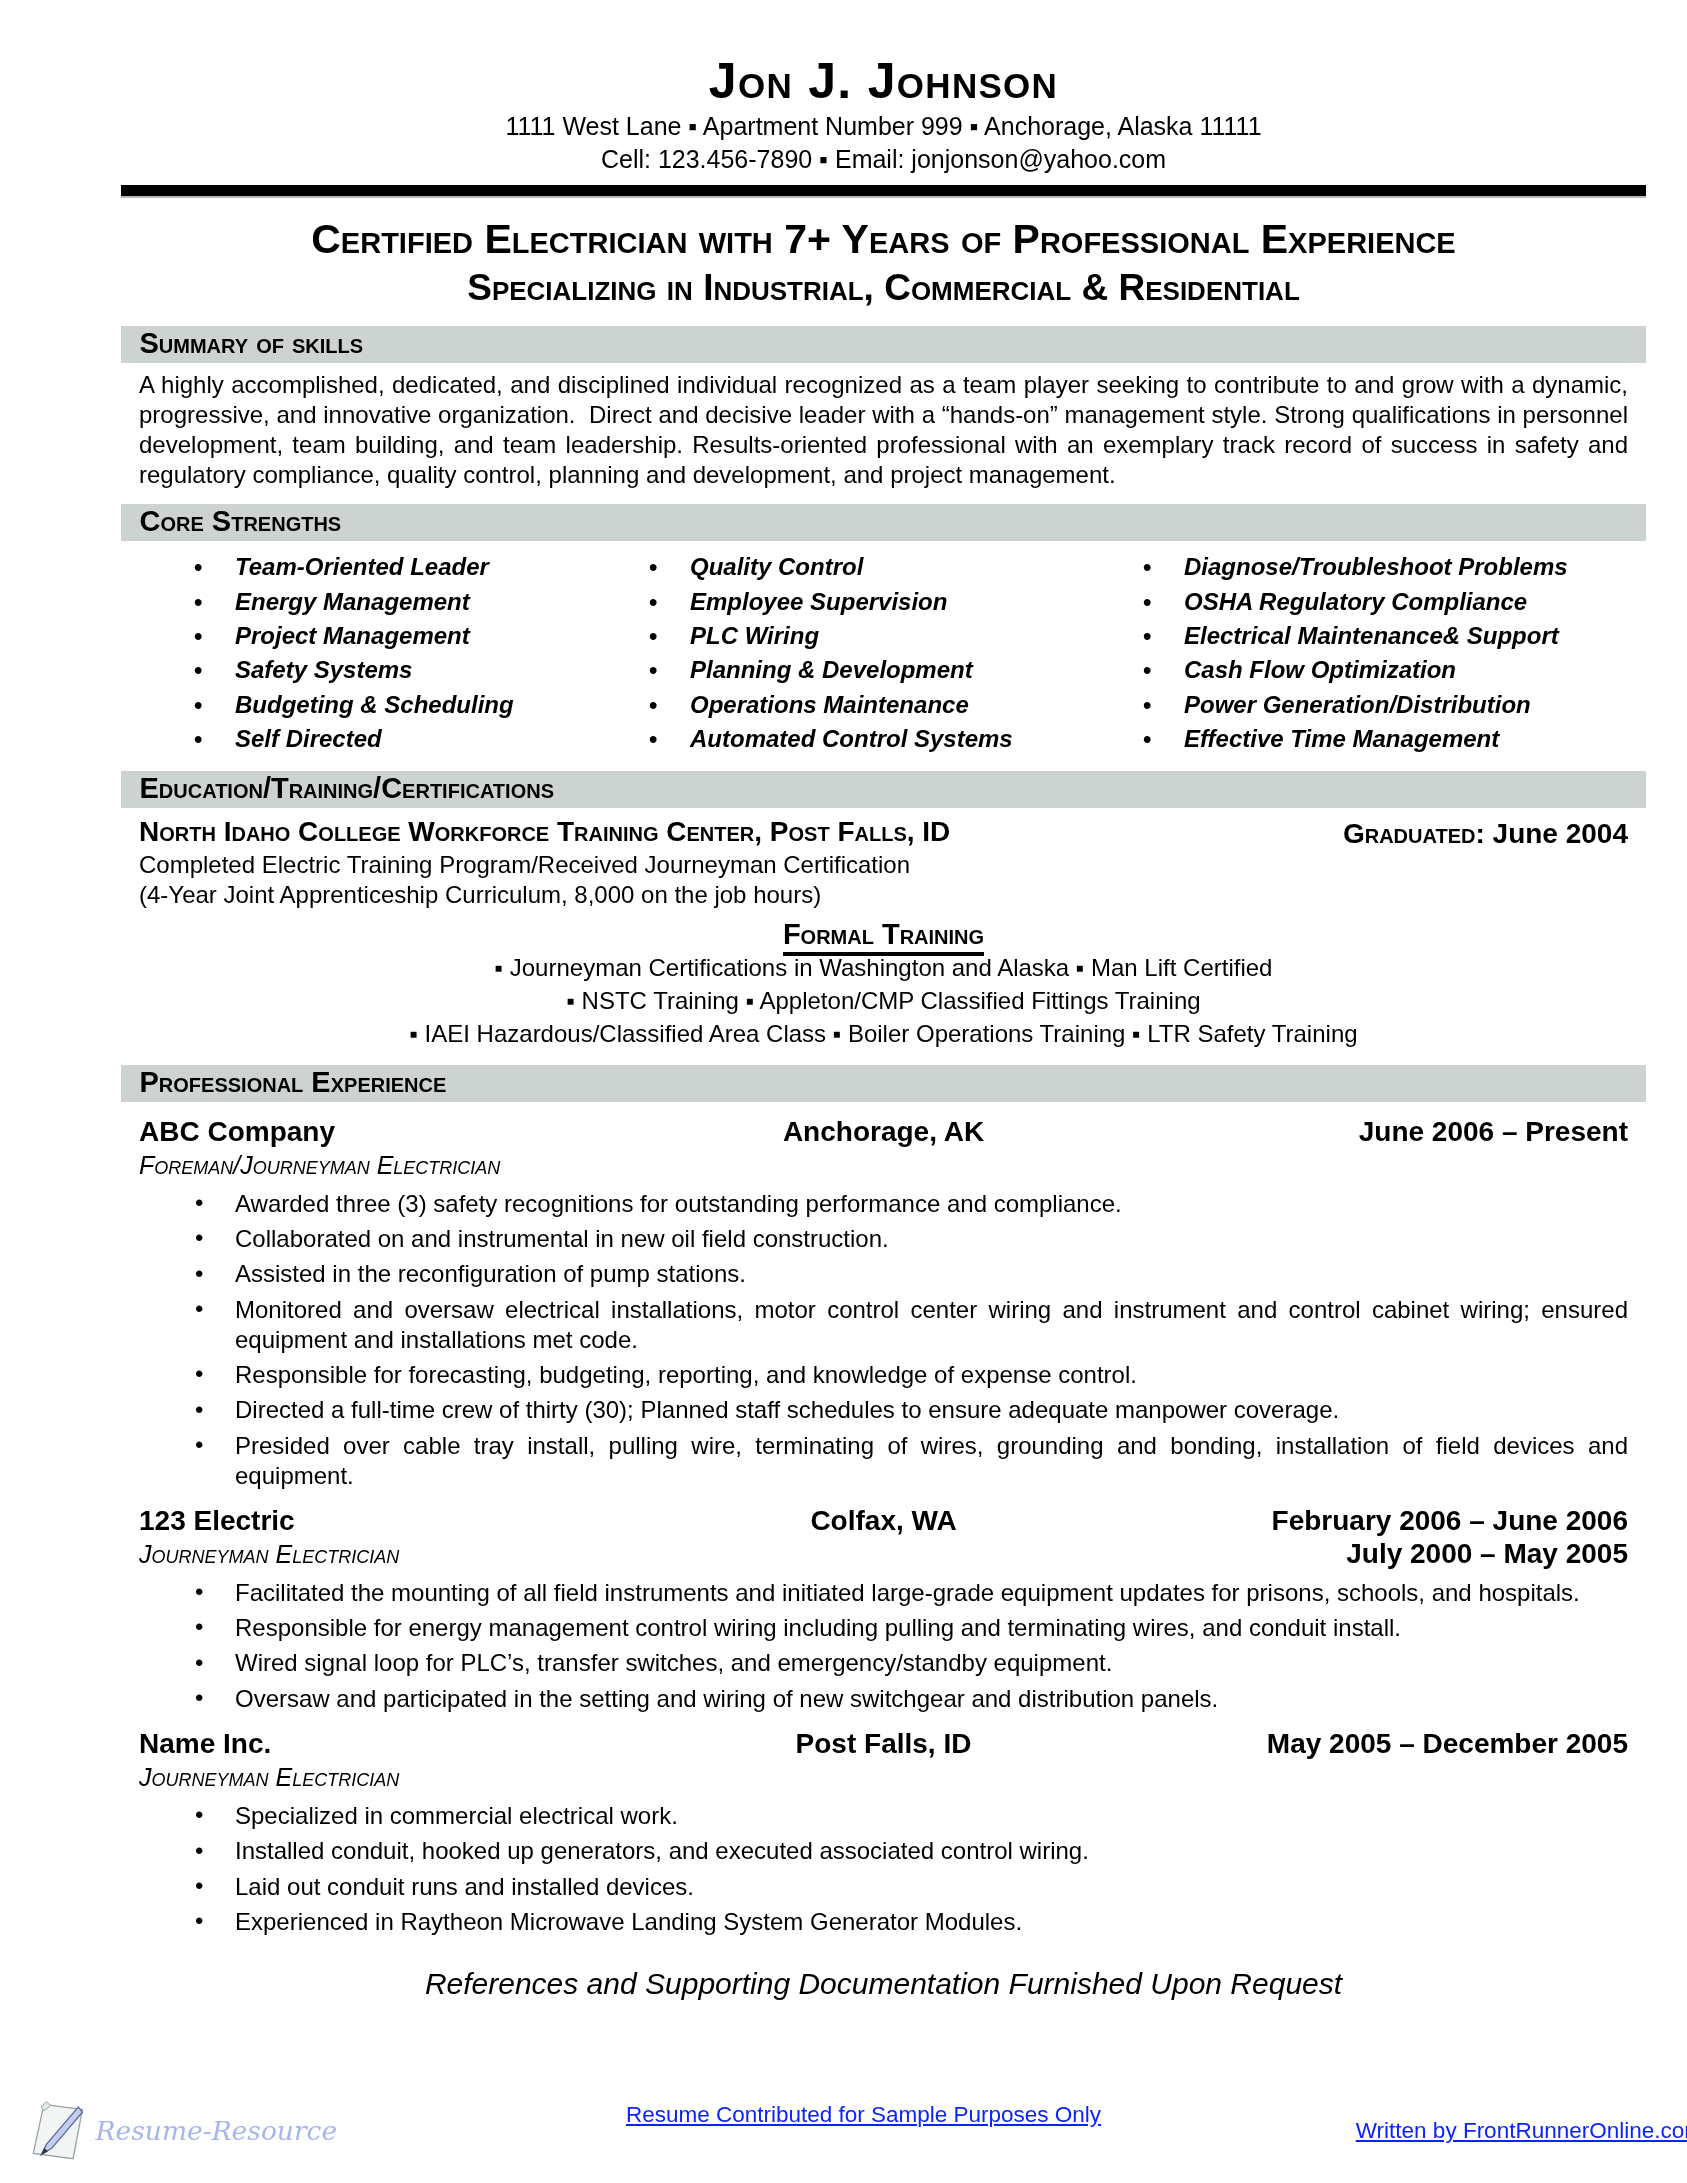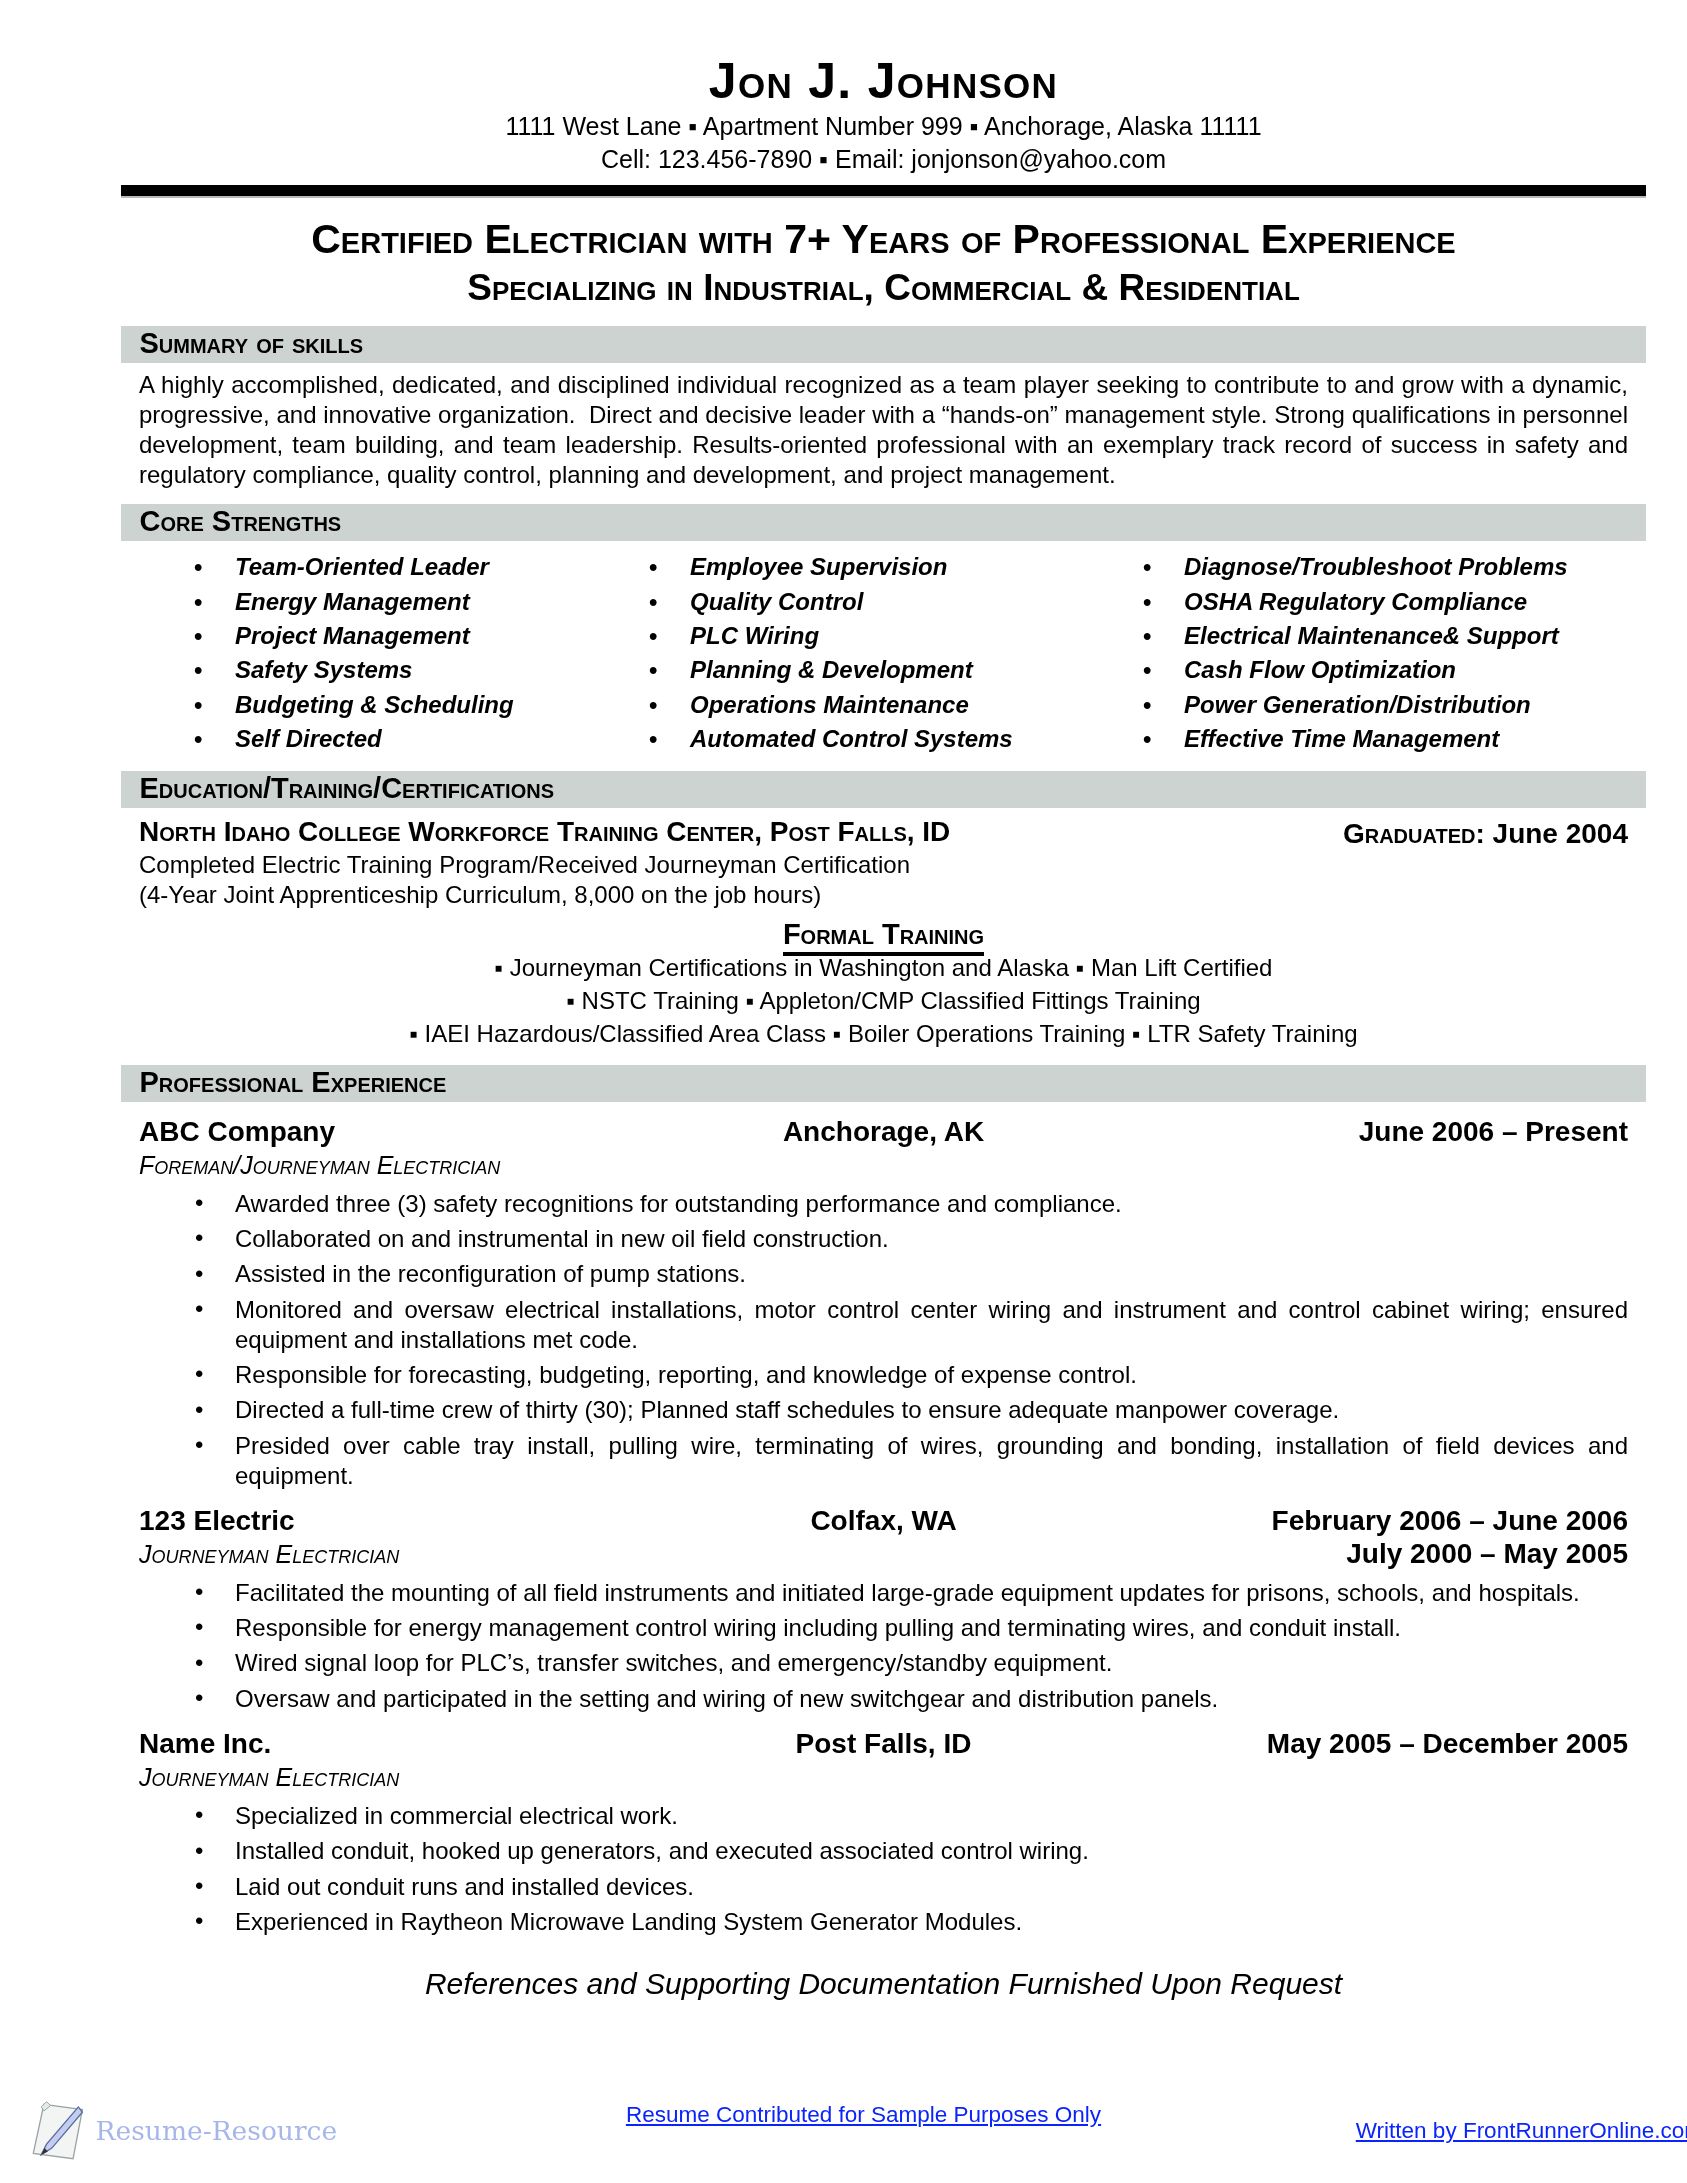--- a/index.html
+++ b/index.html
@@ -92,21 +92,21 @@
   }
   ul.bullets li::before { content:"•"; position:absolute; left:0; top:-0.7px; }
 
   
   .closing { text-align:center; font-style:italic; font-size:30px; margin-top:30px; }
 
   .footer { position:absolute; left:0; right:0; bottom:17px; height:79px; }
   .footer a { color:#0b24fb; text-decoration:underline; font-size:22.5px; }
   .footer-logo { position:absolute; left:24px; bottom:0; display:flex; align-items:center; }
   .logo-text {
-    font-family:"DejaVu Serif", serif; 
+    font-family:"DejaVu Serif", serif; font-style:italic;
     color:#a7b6ea; font-size:26.5px; margin-left:2.6px;
   }
   .footer-center { position:absolute; left:50%; transform:translateX(-50%); bottom:38px;margin-top:12px; }
   .footer-right { position:absolute; right:24px; bottom:22.5px; }
 </style>
 </head>
 <body>
 
 <div class="page">
   <div class="content">
@@ -130,22 +130,22 @@
     <div class="core-cols">
       <ul class="core-col core-col-1">
         <li>Team-Oriented Leader</li>
         <li>Energy Management</li>
         <li>Project Management</li>
         <li>Safety Systems</li>
         <li>Budgeting &amp; Scheduling</li>
         <li>Self Directed</li>
       </ul>
       <ul class="core-col core-col-2">
+        <li>Quality Control</li>
         <li>Employee Supervision</li>
-        <li>Quality Control</li>
         <li>PLC Wiring</li>
         <li>Planning &amp; Development</li>
         <li>Operations Maintenance</li>
         <li>Automated Control Systems</li>
       </ul>
       <ul class="core-col core-col-3">
         <li>Diagnose/Troubleshoot Problems</li>
         <li>OSHA Regulatory Compliance</li>
         <li>Electrical Maintenance&amp; Support</li>
         <li>Cash Flow Optimization</li>

